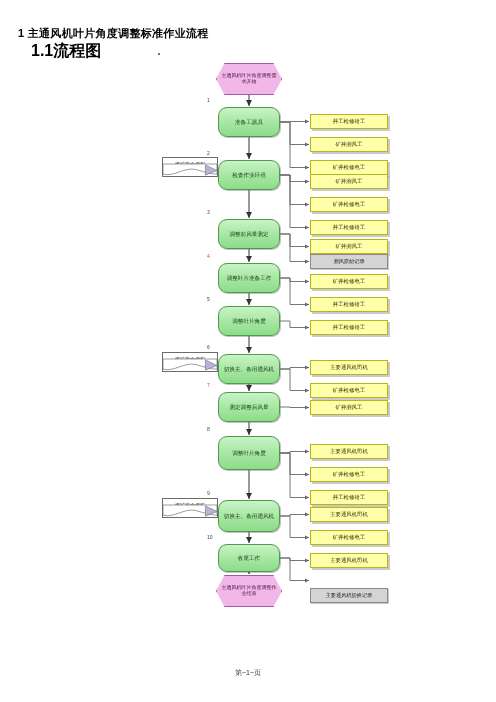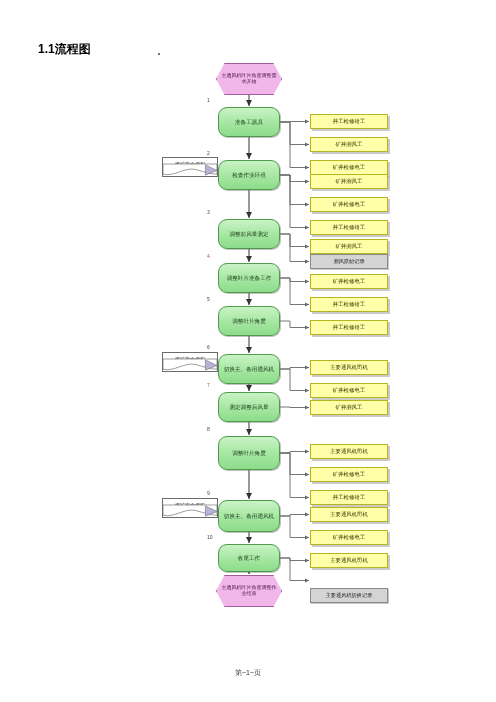--- a/index.html
+++ b/index.html
@@ -7,22 +7,22 @@
     width:496px;height:702px;background:#ffffff;
     font-family:"Liberation Sans","DejaVu Sans",sans-serif;
     position:relative;overflow:hidden;
   }
   .doc-title{
     position:absolute;left:18px;top:26px;
     font-size:11px;font-weight:bold;color:#000;letter-spacing:.3px;
     white-space:nowrap;
   }
   .doc-subtitle{
-    position:absolute;left:38px;top:41px;
-    font-size:12px;font-weight:bold;color:#000;white-space:nowrap;
+    position:absolute;left:31px;top:41px;
+    font-size:16px;font-weight:bold;color:#000;white-space:nowrap;
   }
   .stray-dot{position:absolute;left:158px;top:53px;width:2px;height:2px;background:#777;}
 
   
   #canvas{position:absolute;left:0;top:0;width:496px;height:702px;}
   #wires{position:absolute;left:0;top:0;width:496px;height:702px;pointer-events:none;}
 
   
   .node{position:absolute;box-sizing:border-box;display:flex;align-items:center;
         justify-content:center;text-align:center;line-height:1.12;}
@@ -70,20 +70,21 @@
   .footer{
     position:absolute;left:0;top:668px;width:496px;text-align:center;
     font-size:7px;color:#333;
   }
 </style>
 </head>
 <body>
 
 <div id="canvas">
 
+  <div class="doc-title">1  主通风机叶片角度调整标准作业流程</div>
   <div class="doc-subtitle">1.1流程图</div>
   <div class="stray-dot"></div>
 
   <svg id="wires">
       <defs>
         <marker id="ah" markerWidth="7" markerHeight="7" refX="6" refY="3" orient="auto">
           <path d="M0 0 L6 3 L0 6 z" fill="#333333"></path>
         </marker>
         <marker id="ahs" markerWidth="6" markerHeight="6" refX="5" refY="2.5" orient="auto">
           <path d="M0 0 L5 2.5 L0 5 z" fill="#666"></path>

